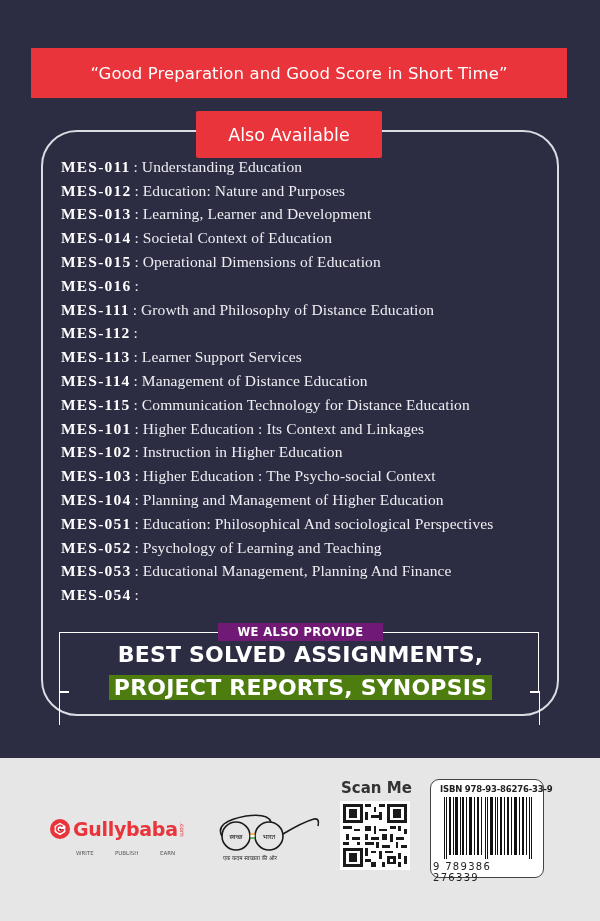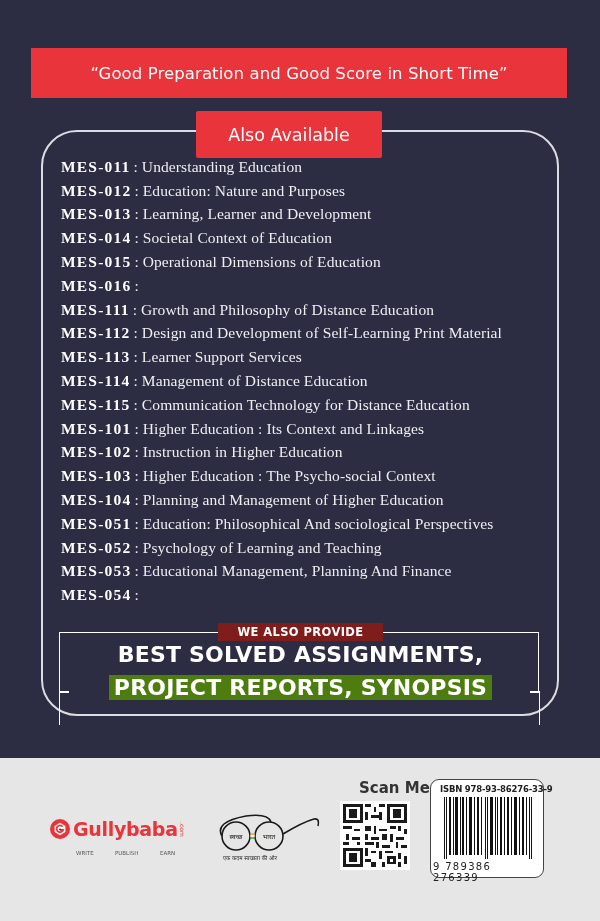--- a/index.html
+++ b/index.html
@@ -60,21 +60,21 @@
       border: 1.5px solid #ffffff;
       border-bottom: none;
     }
     .provide-box::after {
       content: ""; position: absolute; left: -1.5px; right: -1.5px; bottom: -34px;
       height: 34px;
       border-left: 1.5px solid #ffffff; border-right: 1.5px solid #ffffff;
     }
     .provide-label {
       position: absolute; left: 218px; top: 623px; width: 165px; height: 18px;
-      background: #7f1d1d;
+      background: #701a75;
       color: #ffffff;
       font-family: "DejaVu Sans", sans-serif;
       font-weight: bold;
       font-size: 11.5px;
       display: flex; align-items: center; justify-content: center;
       letter-spacing: 0.4px;
     }
     .provide-line {
       position: absolute; left: 58px; width: 485px;
       color: #ffffff;
@@ -125,21 +125,21 @@
       margin-left: 1px;
     }
     .brand-tagline {
       position: absolute; top: 850px; font-family: "DejaVu Sans", sans-serif;
       font-size: 5.5px; color: #555;
     }
     .swachh {
       position: absolute; left: 208px; top: 808px; width: 115px; height: 55px;
     }
     .scan-label {
-      position: absolute; left: 359px; top: 779px;
+      position: absolute; left: 341px; top: 779px;
       font-family: "DejaVu Sans", sans-serif;
       font-weight: bold; font-size: 15px; color: #333;
     }
     .qr {
       position: absolute; left: 340px; top: 801px; width: 70px; height: 69px;
       background: #ffffff;
     }
     .isbn-box {
       position: absolute; left: 430px; top: 779px; width: 114px; height: 99px;
       border: 1.5px solid #444; border-radius: 9px;
@@ -201,21 +201,20 @@
       <span class="course-sep">:</span>
     </li>
   <li class="course-item">
       <span class="course-code">MES-111</span>
       <span class="course-sep">:</span>
       <span class="course-title">Growth and Philosophy of Distance Education</span>
     </li>
   <li class="course-item">
       <span class="course-code">MES-112</span>
       <span class="course-sep">:</span>
-      <span class="course-title">Design and Development of Self-Learning Print Material</span>
     </li>
   <li class="course-item">
       <span class="course-code">MES-113</span>
       <span class="course-sep">:</span>
       <span class="course-title">Learner Support Services</span>
     </li>
   <li class="course-item">
       <span class="course-code">MES-114</span>
       <span class="course-sep">:</span>
       <span class="course-title">Management of Distance Education</span>

